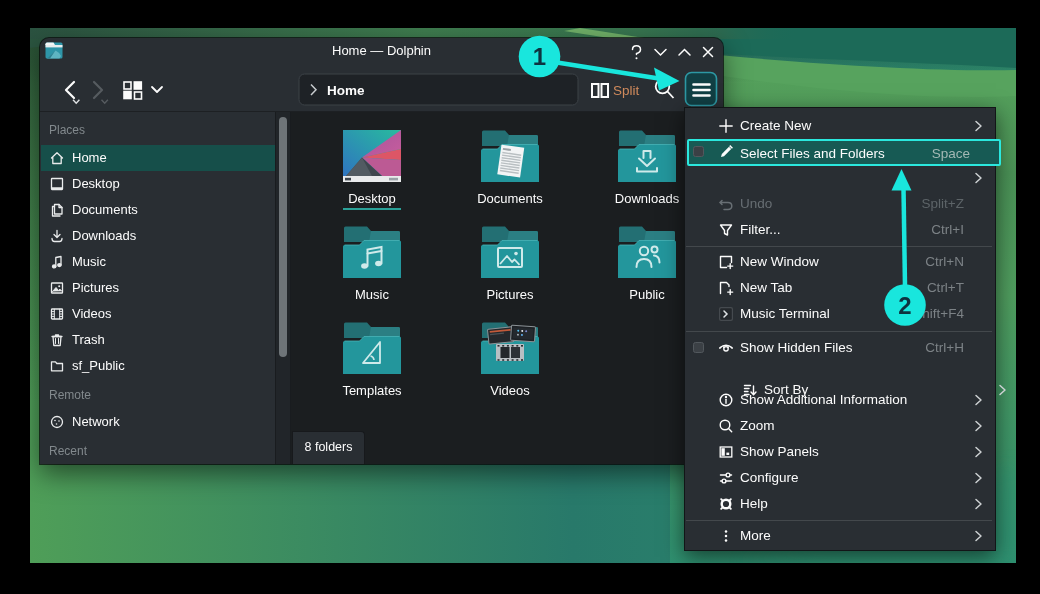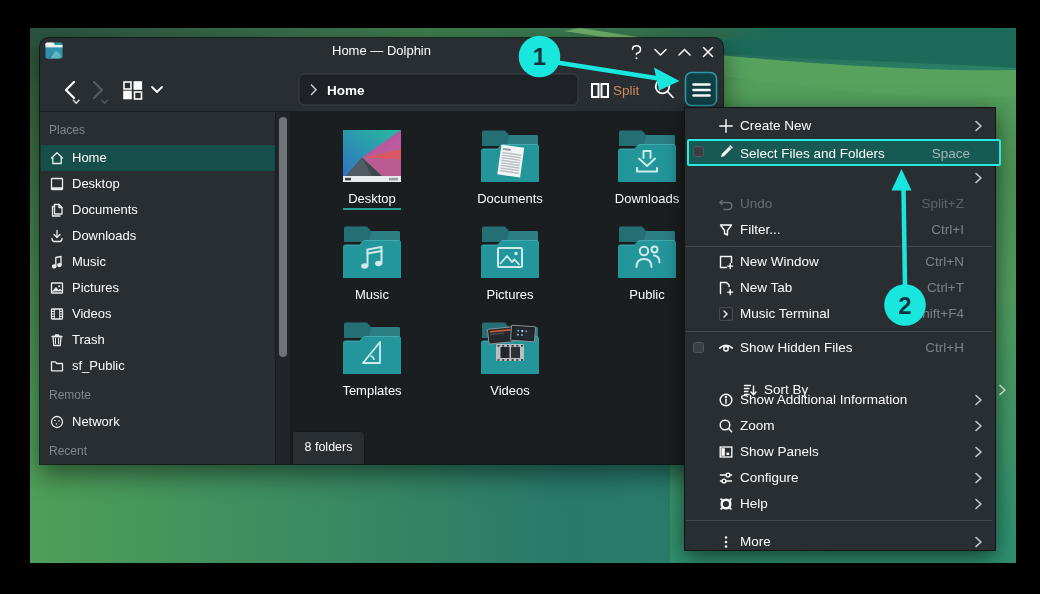--- a/index.html
+++ b/index.html
@@ -535,21 +535,21 @@
       </g>
       <g stroke="#fcfcfc" stroke-width="1.9" stroke-linecap="round">
         <path d="M8,1.2 V3.2 M8,12.8 V14.8 M1.2,8 H3.2 M12.8,8 H14.8" transform="rotate(45 8 8)"></path>
       </g>
     </svg>
     <span class="mtxt" style="">Help</span>
     <svg class="arr" viewBox="0 0 12 12">
       <path d="M4,1.5 L9,6 4,10.5" fill="none" stroke="#cdd1d3" stroke-width="1.5" stroke-linecap="round" stroke-linejoin="round"></path>
     </svg>
   </div>
-<div class="mrow" style="left:684px;top:523px;margin-top:6px;">
+<div class="mrow" style="left:684px;top:523px;">
     <svg width="16" height="16" viewBox="0 0 16 16" style="position:absolute;left:34px;top:5px">
       <g fill="#fcfcfc">
         <circle cx="8" cy="3.4" r="1.25"></circle>
         <circle cx="8" cy="8" r="1.25"></circle>
         <circle cx="8" cy="12.6" r="1.25"></circle>
       </g>
     </svg>
     <span class="mtxt" style="">More</span>
     <svg class="arr" viewBox="0 0 12 12">
       <path d="M4,1.5 L9,6 4,10.5" fill="none" stroke="#cdd1d3" stroke-width="1.5" stroke-linecap="round" stroke-linejoin="round"></path>

